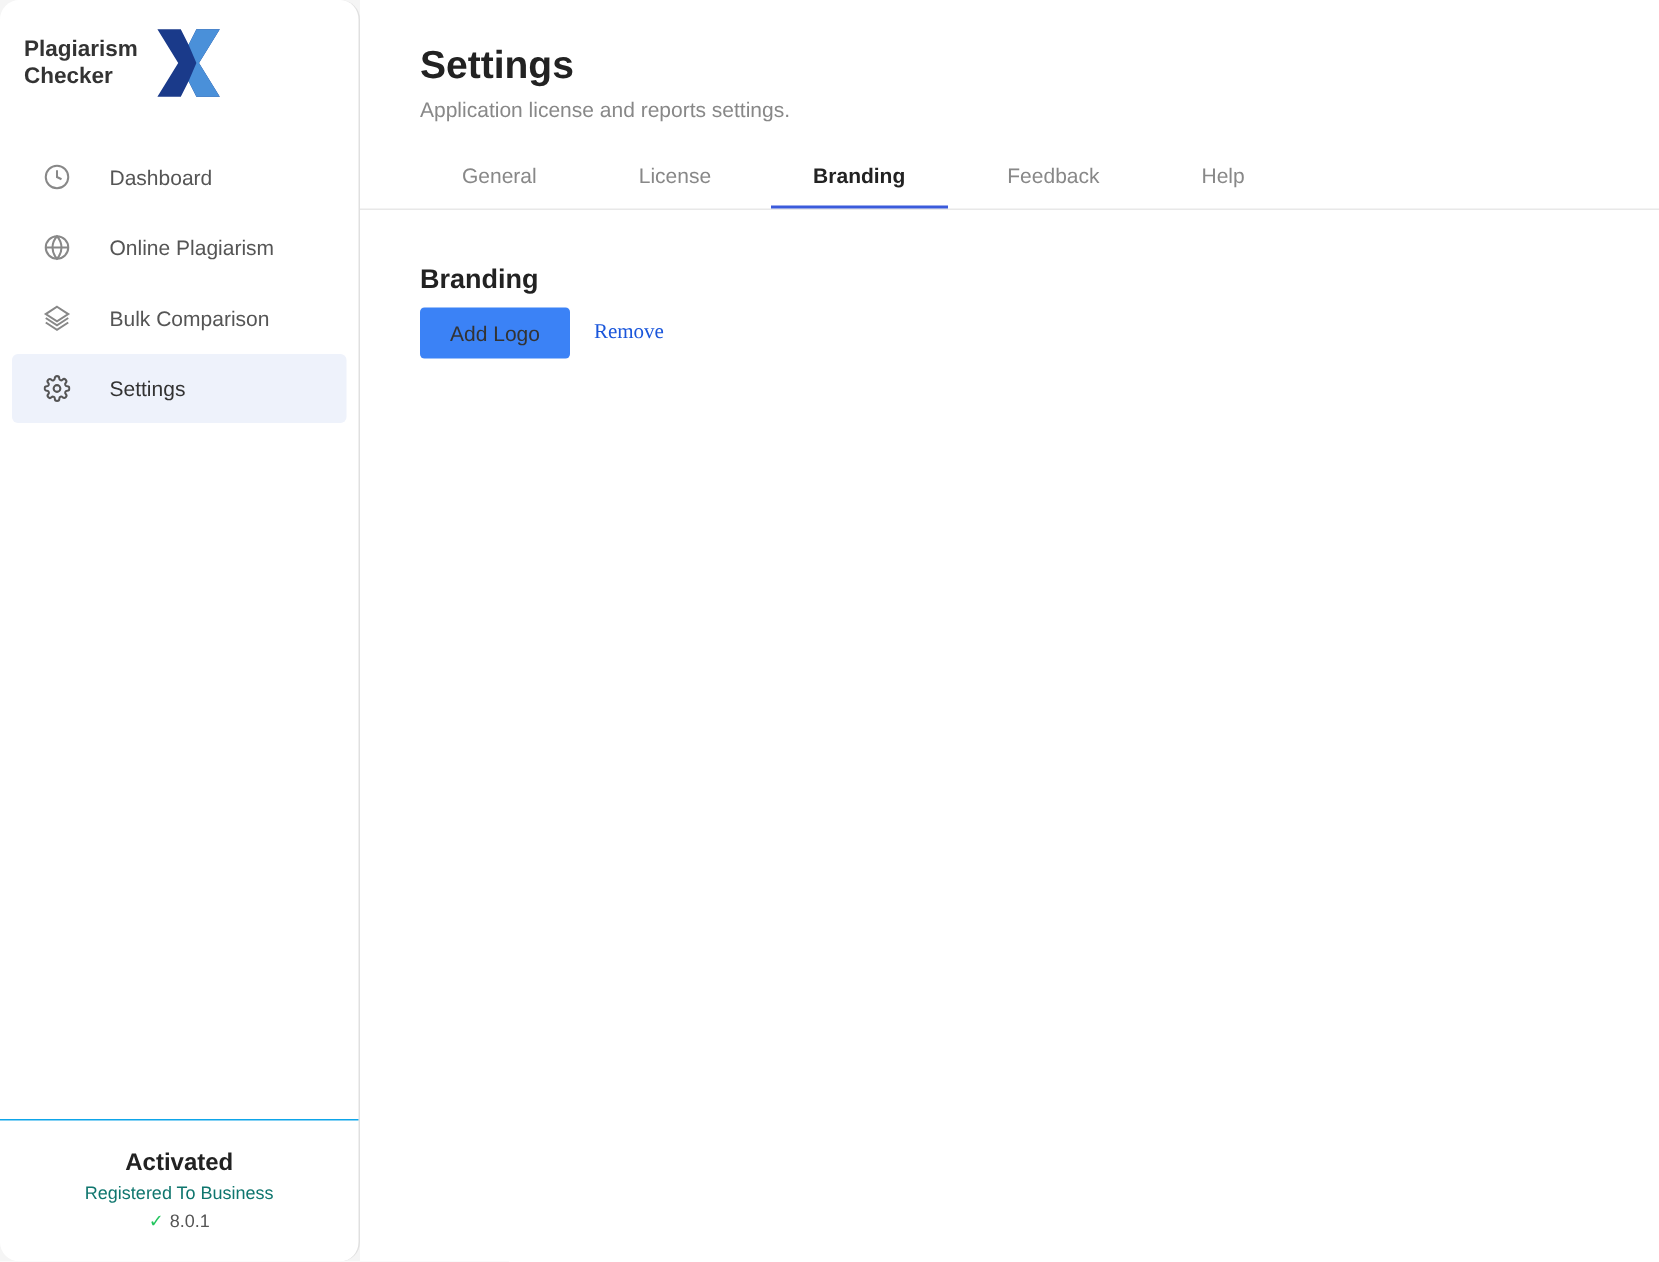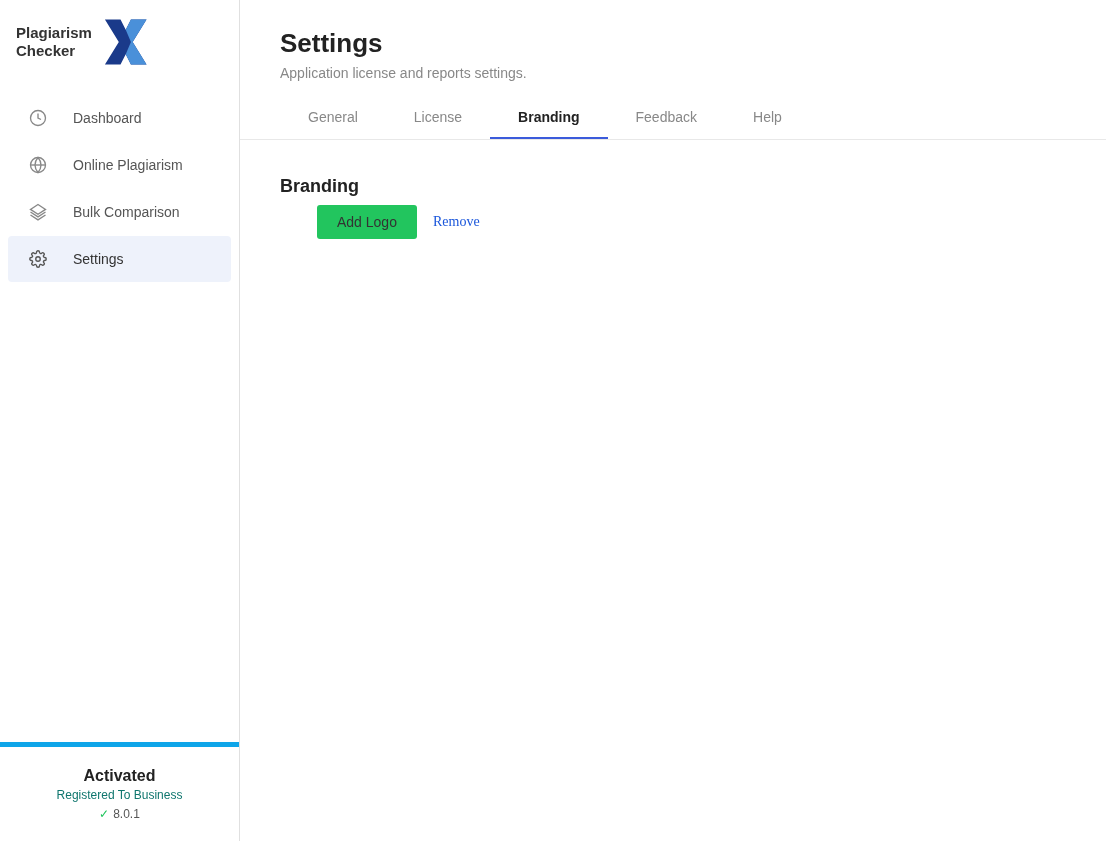--- a/index.html
+++ b/index.html
@@ -7,20 +7,21 @@
 
     
     .sidebar {
       width: 240px;
       min-width: 240px;
       background: #fff;
       border-right: 1px solid #e0e0e0;
       display: flex;
       flex-direction: column;
       height: 100%;
+      border-radius: 13px;
     }
 
     .logo-text {
       display: flex;
       flex-direction: column;
       line-height: 1.2;
     }
 
     .logo-text .line1 {
       font-size: 15px;
@@ -81,21 +82,21 @@
       flex-shrink: 0;
     }
 
     .nav-item.active .nav-icon {
       color: #555;
     }
 
     .sidebar-footer {
       padding: 20px;
       text-align: center;
-      border-top: 5px solid #0ea5e9;
+      border-top: 1px solid #0ea5e9;
     }
 
     .activated-label {
       font-size: 16px;
       font-weight: 700;
       color: #222;
     }
 
     .registered-label {
       font-size: 12px;
@@ -140,21 +141,21 @@
     }
 
     .page-subtitle {
       font-size: 14px;
       color: #888;
       margin-bottom: 16px;
     }
 
     .tabs {
       display: flex;
-      gap: 0;
+      gap: 12px;
       margin-top: 8px;
     }
 
     .tab {
       padding: 12px 28px;
       font-size: 14px;
       color: #888;
       cursor: pointer;
       border-bottom: 2px solid transparent;
       transition: all 0.15s;
@@ -187,29 +188,28 @@
       margin-bottom: 20px;
     }
 
     .branding-actions {
       display: flex;
       align-items: center;
       gap: 16px;
     }
 
     .btn-add-logo {
-      background: #22c55e;
+      background: #3b82f6;
       border: none;
       padding: 9px 20px;
       border-radius: 3px;
       font-size: 14px;
       color: #333;
       cursor: pointer;
       font-family: inherit;
-      margin-left: 37px;
     }
 
     .btn-remove {
       background: none;
       border: none;
       color: #1a56db;
       font-size: 14px;
       cursor: pointer;
       font-family: Liberation Serif, serif;
       text-decoration: none;

